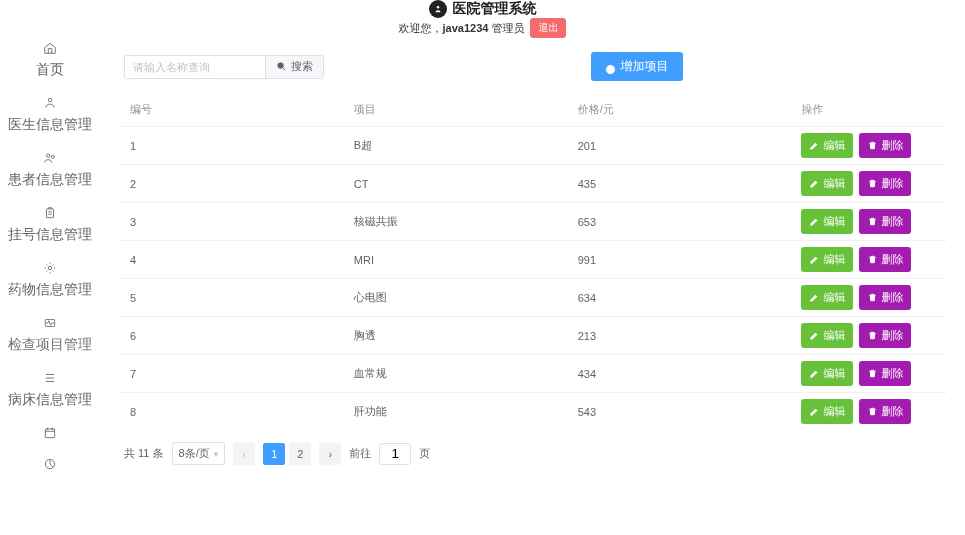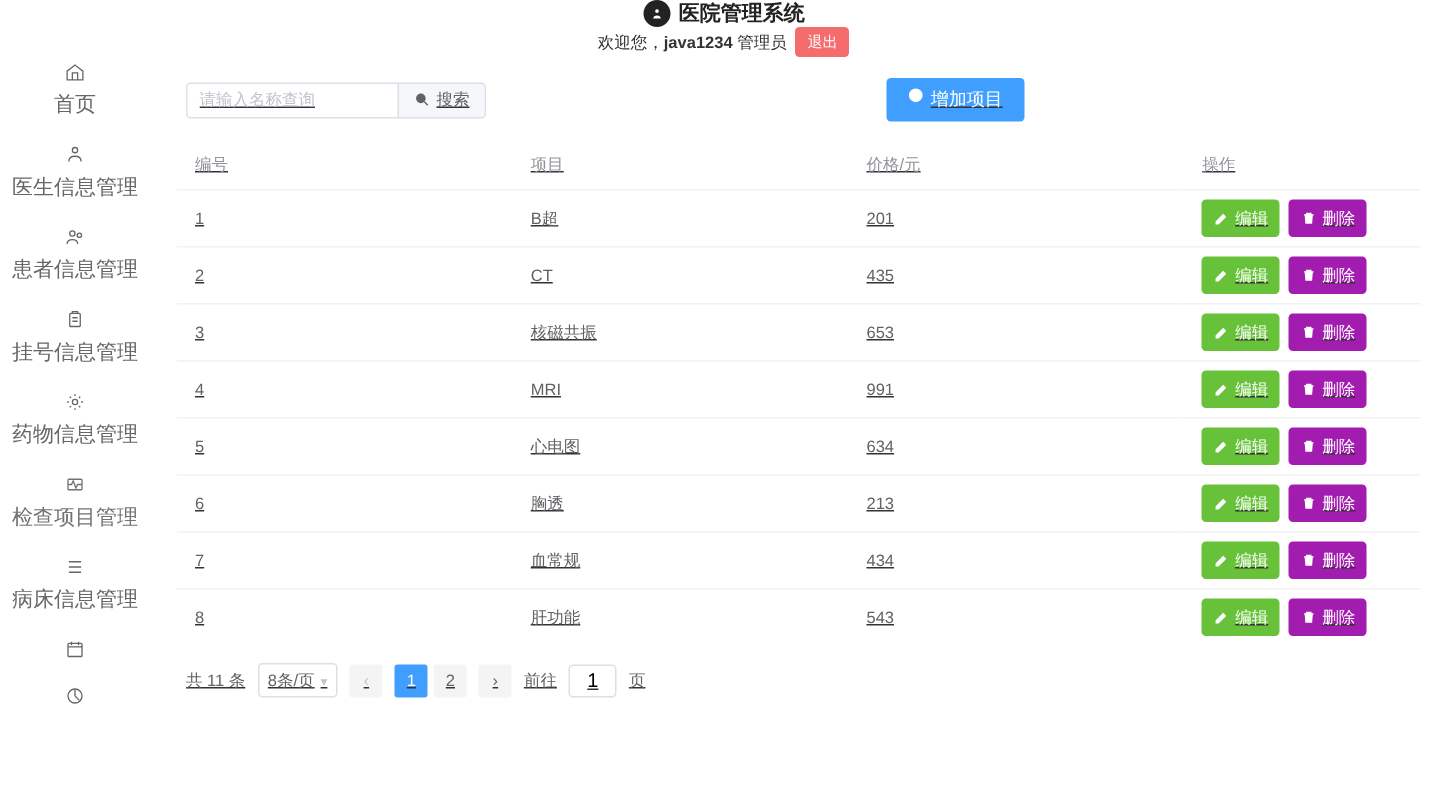--- a/index.html
+++ b/index.html
@@ -14,27 +14,27 @@
     .logout-btn { background: #f56c6c; color: #fff; border: none; padding: 3px 8px; border-radius: 3px; cursor: pointer; font-size: 10px; }
     
     .layout { display: flex; }
     .sidebar { width: 100px; }
     .menu-item { display: flex; align-items: center; gap: 6px; padding: 8px 8px; color: #666; cursor: pointer; font-size: 14px; flex-direction: column; }
     .menu-item.active { color: #737373; font-weight: 500; }
     .menu-item .mi-icon { width: 15px; height: 15px; display: flex; align-items: center; justify-content: center; }
     .menu-item svg { width: 14px; height: 14px; stroke: currentColor; fill: none; stroke-width: 1.5; }
     
     .main { flex: 1; padding: 12px 18px 20px 18px; }
-    .card { background: #fff; border-radius: 4px; padding: 8px 0 14px 0; text-decoration: underline; }
+    .card { background: #fff; border-radius: 4px; padding: 8px 0 14px 0; }
     .toolbar { display: flex; align-items: center; gap: 8px; padding: 0 6px 12px 6px; }
     .search-wrap { display: flex; border: 1px solid #dcdfe6; border-radius: 3px; overflow: hidden; }
     .search-input { border: none; padding: 5px 8px; width: 140px; outline: none; font-size: 11px; }
     .search-input::placeholder { color: #c0c4cc; }
     .search-btn { background: #f5f7fa; border: none; border-left: 1px solid #dcdfe6; padding: 0 10px; cursor: pointer; display:flex; align-items:center; gap:4px; color:#606266; font-size:11px; }
-    .add-btn { margin-left: auto; background: #409eff; color: #fff; border: none; border-radius: 3px; padding: 6px 14px; cursor: pointer; display:flex; align-items:flex-start; gap:5px; font-size: 12px; }
+    .add-btn { margin-left: auto; background: #409eff; color: #fff; border: none; border-radius: 3px; padding: 6px 14px; cursor: pointer; display:flex; align-items:flex-end; gap:5px; font-size: 12px; }
     .spacer { flex:1; }
     
     table { width: 100%; border-collapse: collapse; font-size: 11px; }
     th { text-align: left; font-weight: 500; color: #909399; padding: 9px 12px; background: #fff; }
     td { padding: 11px 12px; color: #606266; }
     tbody tr { border-top: 1px solid #f2f2f2; }
     td.actions { text-align:left; padding: 6px 12px; }
     td.actions > div { display:flex; gap:6px; }
     .btn-edit { background: #67c23a; color:#fff; border:none; border-radius:3px; padding:5px 8px; cursor:pointer; font-size:11px; display:flex; align-items:center; gap:3px; }
     .btn-del { background: #a21caf; color:#fff; border:none; border-radius:3px; padding:5px 8px; cursor:pointer; font-size:11px; display:flex; align-items:center; gap:3px; }

